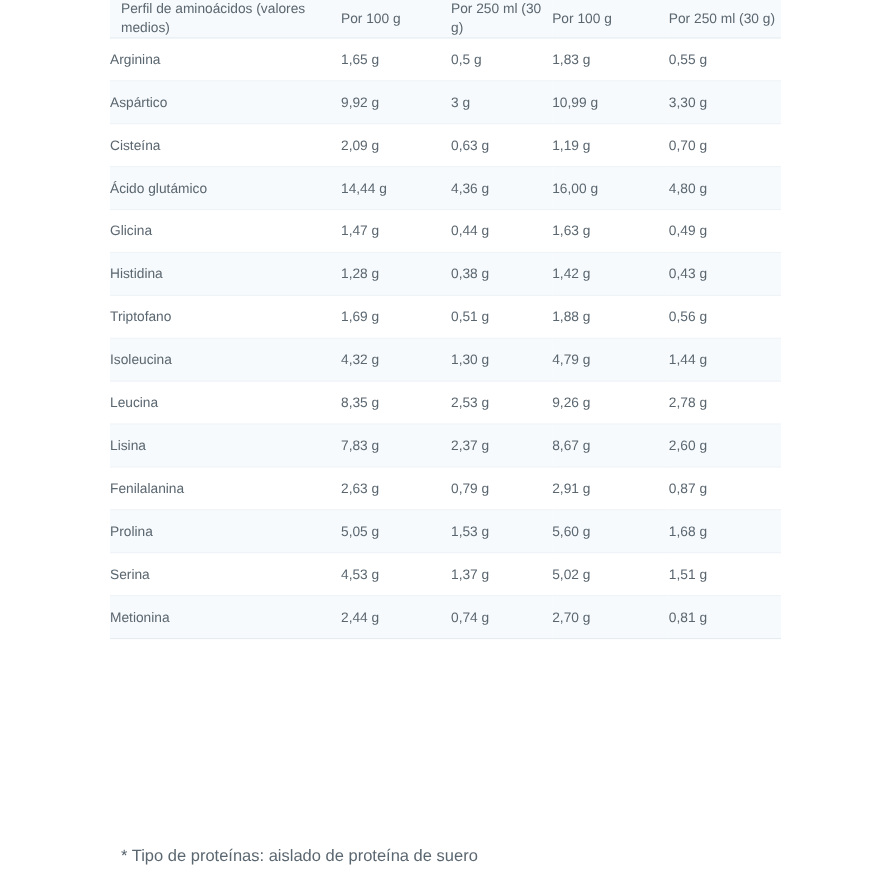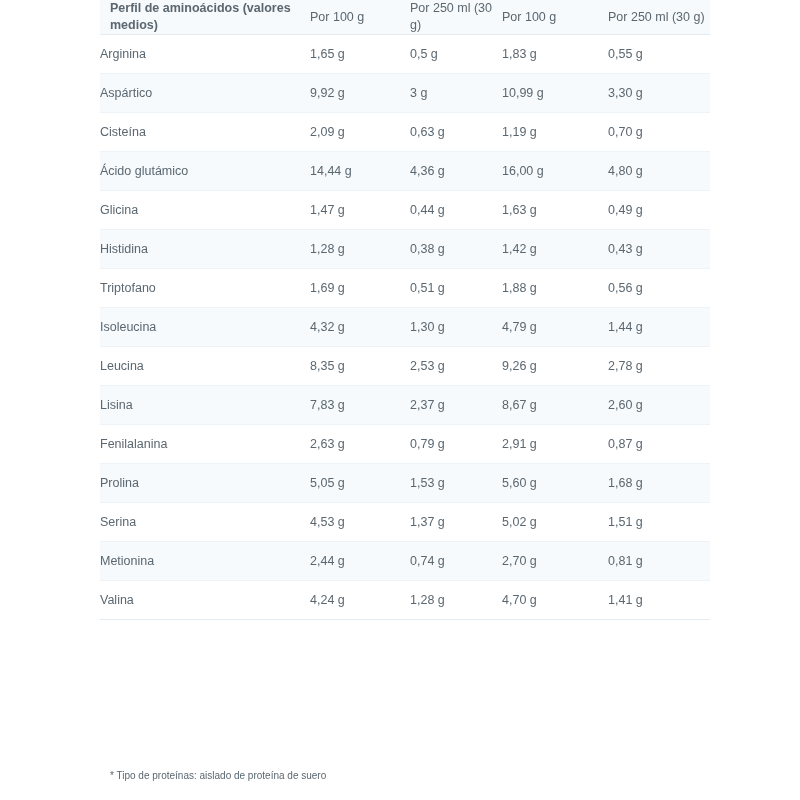--- a/index.html
+++ b/index.html
@@ -38,21 +38,21 @@
   }
   thead th {
     color: #4f5a63;
     font-size: 12.5px;
     line-height: 17px;
     padding: 12px 10px 14px 10px;
     vertical-align: top;
     background: #f7fafc;
     border-bottom: 1px solid #e4ecf1;
   }
-  thead th.col-name { width: 200px; padding-left: 10px; font-weight: bold; }
+  thead th.col-name { width: 200px; padding-left: 10px; }
   thead th.c2 { width: 100px; }
   thead th.c3 { width: 92px; }
   thead th.c4 { width: 106px; }
   thead th.c5 { width: 102px; }
 
   tbody td {
     height: 38px;
     padding: 0 10px;
     border-bottom: 1px solid #eef3f7;
     font-size: 12.5px;
@@ -64,21 +64,21 @@
   tbody tr:nth-child(odd) td {
     background: #ffffff;
   }
   tbody tr:last-child td {
     border-bottom: 1px solid #e4ecf1;
   }
   .footnote {
     position: absolute;
     left: 110px;
     top: 770px;
-    font-size: 10px;
+    font-size: 15px;
     color: #5b6770;
   }
 </style>
 </head>
 <body>
 
 <div class="page">
 
   <div class="table-wrap">
     <table class="amino">
@@ -183,26 +183,19 @@
           <td>5,02 g</td>
           <td>1,51 g</td>
         </tr>
         <tr>
           <td>Metionina</td>
           <td>2,44 g</td>
           <td>0,74 g</td>
           <td>2,70 g</td>
           <td>0,81 g</td>
         </tr>
-        <tr>
-          <td>Valina</td>
-          <td>4,24 g</td>
-          <td>1,28 g</td>
-          <td>4,70 g</td>
-          <td>1,41 g</td>
-        </tr>
       </tbody>
     </table>
   </div>
 
   <div class="footnote">* Tipo de proteínas: aislado de proteína de suero</div>
 
 </div>
 
 </body></html>

